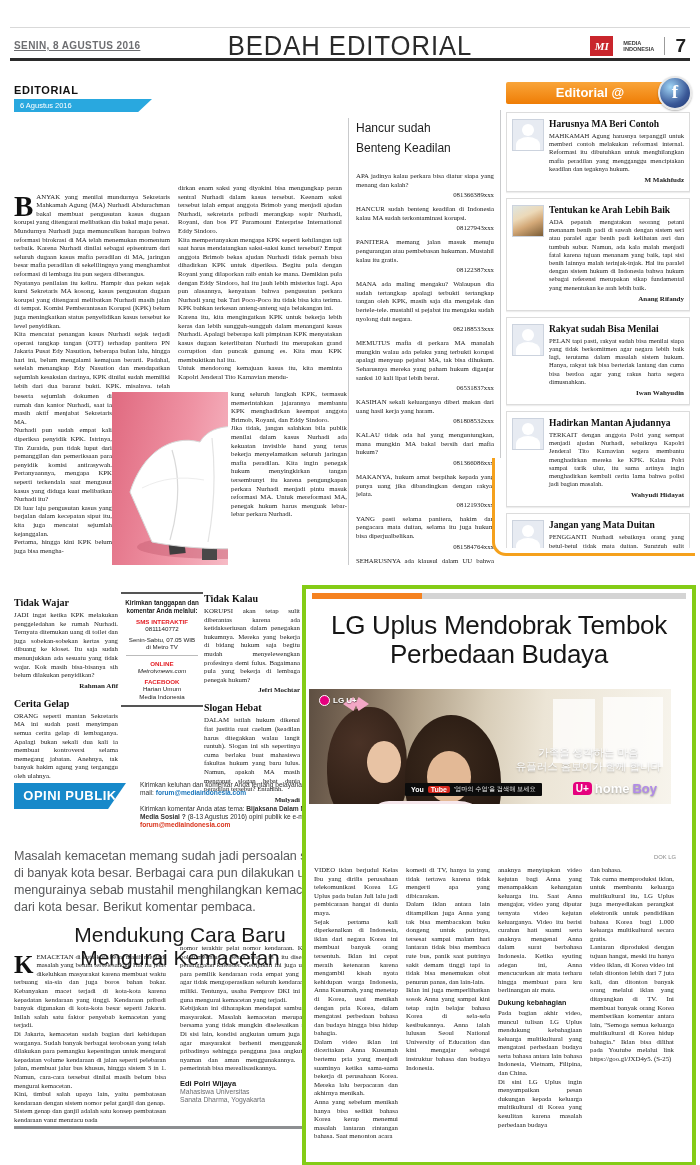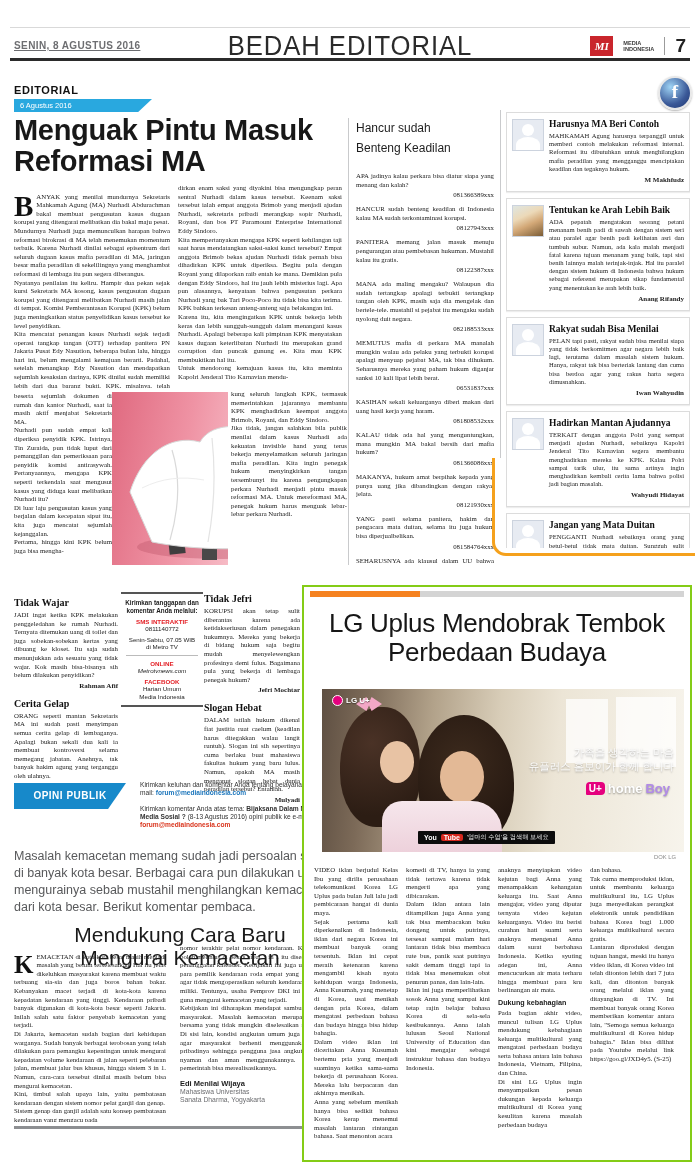--- a/index.html
+++ b/index.html
@@ -58,40 +58,40 @@
   .ltitle{font:bold 10px/12px "Liberation Serif",serif;color:#111;margin:7px 0 2px 0;}
   .lauthor{font:bold 7px/9px "Liberation Serif",serif;text-align:right;margin-top:2px;}
   
   .cbox{border-top:2px solid #555;border-bottom:2px solid #555;background:#fff;
         text-align:center;padding:5px 3px;}
   .cbox .h{font-size:6.3px;font-weight:bold;line-height:7.5px;}
   .cbox .red{color:#e31e24;font-weight:bold;font-size:6.2px;margin-top:4px;}
   .cbox .v{font-size:6.2px;line-height:7.5px;white-space:pre-line;}
   .cbox hr{border:none;border-top:1px solid #bbb;margin:4px 2px;}
   
-  .opbanner{background:#1789ca;color:#fff;font-size:10px;font-weight:bold;line-height:26px;
+  .opbanner{background:#1789ca;color:#fff;font-size:13px;font-weight:bold;line-height:26px;
             text-align:center;letter-spacing:.5px;clip-path:polygon(0 0,100% 0,84% 100%,0 100%);}
   .opnote{font-size:6.6px;line-height:8.2px;color:#333;}
   .opnote .em1{color:#1b75bb;font-weight:bold;}
   .opnote .em2{color:#d9341c;font-weight:bold;}
   .opintro{font-size:12.5px;line-height:17px;color:#58595b;}
   .ophead{font-size:21px;font-weight:500;line-height:23px;text-align:center;color:#1a1a1a;
           white-space:pre-line;}
   .sig1{font-size:7.5px;font-weight:bold;margin-top:6px;}
   .sig2{font-size:6.8px;color:#6d6e71;line-height:8.5px;}
   
-  .lgbox{border:2px solid #84cc16;background:#fff;}
+  .lgbox{border:4px solid #84cc16;background:#fff;}
   .lgbar{height:6px;background:#d4d4d4;}
   .lgbar .or{height:6px;width:110px;background:#f58220;}
   .lghead{font-size:26px;font-weight:500;line-height:29px;text-align:center;color:#161616;
           white-space:pre-line;letter-spacing:-.3px;}
   .lgimg{background:linear-gradient(95deg,#5e4f42 0%,#7c6a58 12%,#b2a28a 30%,#d8cdb8 48%,
          #ece5d6 64%,#f7f4ec 100%);position:absolute;overflow:hidden;}
   .win{position:absolute;background:rgba(255,255,255,.75);}
-  .kr{position:absolute;color:#fdfdfd;text-shadow:0 1px 2px rgba(0,0,0,.35);text-align:right;
+  .kr{position:absolute;color:#fdfdfd;text-shadow:0 1px 2px rgba(0,0,0,.35);text-align:center;
       font-size:10.5px;line-height:14px;white-space:pre-line;}
   .hb{position:absolute;display:flex;align-items:center;gap:3px;}
   .hbu{background:#e5007e;color:#fff;font-weight:bold;font-size:10px;padding:1px 3px;
        border-radius:4px 4px 4px 1px;}
   .hbhome{color:#fff;font-weight:bold;font-size:13px;text-shadow:0 1px 2px rgba(0,0,0,.4);}
   .hbboy{color:#b18ae8;font-weight:bold;font-size:13px;text-shadow:0 1px 2px rgba(0,0,0,.4);}
   .lgu{position:absolute;display:flex;align-items:center;gap:3px;color:#fff;font-weight:bold;
        font-size:8px;text-shadow:0 1px 1px rgba(0,0,0,.4);}
   .lgudot{width:9px;height:9px;border-radius:50%;background:#e5007e;border:1px solid #fff;}
   .ytbar{position:absolute;background:#0c0c0c;display:flex;align-items:center;gap:4px;
@@ -122,21 +122,20 @@
       <div>MEDIA</div>
       <div>INDONESIA</div>
     </div>
     <div style="width:1px;height:18px;background:#9b9b9b;"></div>
     <div class="mpage">7</div>
   </div>
   <div class="abs rule" style="left:10px;top:58px;width:680px;height:3px;"></div>
 
   <div class="abs edlabel" style="left:14px;top:84px;">EDITORIAL</div>
   <div class="abs edtag" style="left:14px;top:99px;width:132px;height:13px;">6 Agustus 2016</div>
-  <div class="abs edhead" style="left:14px;top:115px;width:330px;">Menguak Pintu Masuk Reformasi MA</div>
 
   <div class="abs serifbody" style="left:14px;top:184px;width:156px;height:204px;">
     <span class="dropcap">B</span><span>ANYAK yang menilai mundurnya Sekretaris Mahkamah Agung (MA) Nurhadi Abdurachman bakal membuat pengusutan kasus dugaan korupsi yang ditengarai melibatkan dia bakal maju pesat.
 Mundurnya Nurhadi juga memunculkan harapan bahwa reformasi birokrasi di MA telah menemukan momentum terbaik. Karena Nurhadi dinilai sebagai episentrum dari seluruh dugaan kasus mafia peradilan di MA, jaringan besar mafia peradilan di sekelilingnya yang menghambat reformasi di lembaga itu pun segera diberangus.
 Nyatanya penilaian itu keliru. Hampir dua pekan sejak kursi Sekretaris MA kosong, kasus pengusutan dugaan korupsi yang ditengarai melibatkan Nurhadi masih jalan di tempat. Komisi Pemberantasan Korupsi (KPK) belum juga meningkatkan status penyelidikan kasus tersebut ke level penyidikan.
 Kita mencatat penangan kasus Nurhadi sejak terjadi operasi tangkap tangan (OTT) terhadap panitera PN Jakarta Pusat Edy Nasution, beberapa bulan lalu, hingga hari ini, belum mengalami kemajuan berarti. Padahal, setelah menangkap Edy Nasution dan mendapatkan sejumlah kesaksian darinya, KPK dinilai sudah memiliki lebih dari dua barang bukti. KPK, misalnya, telah menyita uang Rp1,7 miliar</span>
   </div>
   <div class="abs serifbody" style="left:14px;top:392px;width:98px;height:173px;">beserta sejumlah dokumen di rumah dan kantor Nurhadi, saat ia masih aktif menjabat Sekretaris MA.
 Nurhadi pun sudah empat kali diperiksa penyidik KPK. Istrinya, Tin Zuraida, pun tidak luput dari pemanggilan dan pemeriksaan para penyidik komisi antirasywah. Pertanyaannya, mengapa KPK seperti terkendala saat mengusut kasus yang diduga kuat melibatkan Nurhadi itu?
 Di luar laju pengusutan kasus yang berjalan dalam kecepatan siput itu, kita juga mencatat sejumlah kejanggalan.
@@ -205,20 +204,21 @@
       </div>
     <div>
         <div class="smsitem">YANG pasti selama panitera, hakim dan pengacara mata duitan, selama itu juga hukum bisa diperjualbelikan.</div>
         <div class="smsphone">081584764xxx</div>
       </div>
     <div>
         <div class="smsitem">SEHARUSNYA ada klausul dalam UU bahwa bagi pejabat hukum yang terlibat korupsi wajib dihukum mati.</div>
       </div>
   </div>
 
+  <div class="abs fbbanner" style="left:506px;top:82px;width:168px;height:22px;">Editorial @</div>
   <div class="abs fbcircle" style="left:658px;top:76px;">f</div>
   <div class="abs" style="left:506px;top:112px;width:184px;height:436px;overflow:hidden;">
     <div class="card">
       <div class="avatar"></div>
       <div style="flex:1;">
         <div class="ctitle">Harusnya MA Beri Contoh</div>
         <div class="cbody">MAHKAMAH Agung harusnya terpanggil untuk memberi contoh melakukan reformasi internal. Reformasi itu dibutuhkan untuk menghilangkan mafia peradilan yang mengganggu menciptakan keadilan dan tegaknya hukum.</div>
         <div class="cauthor">M Makhfudz</div>
       </div>
     </div>
@@ -274,21 +274,21 @@
 di Metro TV</div>
     <hr>
     <div class="red" style="margin-top:0;">ONLINE</div>
     <div class="v" style="font-style:italic;">Metrotvnews.com</div>
     <div class="red">FACEBOOK</div>
     <div class="v">Harian Umum
 Media Indonesia</div>
   </div>
 
   <div class="abs" style="left:204px;top:586px;width:96px;">
-    <div class="ltitle">Tidak Jefri</div>
+    <div class="ltitle">Tidak Kalau</div>
     <div class="serifbody">KORUPSI akan tetap sulit diberantas karena ada ketidakseriusan dalam penegakan hukumnya. Mereka yang bekerja di bidang hukum saja begitu mudah menyelewengkan profesinya demi fulus. Bagaimana pula yang bekerja di lembaga penegak hukum?</div>
     <div class="lauthor">Jefri Mochtar</div>
     <div class="ltitle">Slogan Hebat</div>
     <div class="serifbody">DALAM istilah hukum dikenal fiat justitia ruat caelum (keadilan harus ditegakkan walau langit runtuh). Slogan ini sih sepertinya cuma berlaku buat mahasiswa fakultas hukum yang baru lulus. Namun, apakah MA masih menganut slogan hebat dunia peradilan tersebut? Entahlah.</div>
     <div class="lauthor">Mulyadi</div>
   </div>
 
   <div class="abs opbanner" style="left:14px;top:783px;width:112px;height:26px;">OPINI PUBLIK</div>
   <div class="abs opnote" style="left:140px;top:781px;width:210px;">
     <span>Kirimkan keluhan dan komentar Anda tentang pelayanan publik ke e-mail:</span>
@@ -306,34 +306,34 @@
 Mengurai Kemacetan</div>
   <div class="abs serifbody" style="left:14px;top:944px;width:152px;height:178px;">
     <span class="dropcap small">K</span><span>EMACETAN di kota-kota besar masih menjadi masalah yang belum terselesaikan. Hal itu jelas dikeluhkan masyarakat karena membuat waktu terbuang sia-sia dan juga boros bahan bakar. Kebanyakan macet terjadi di kota-kota karena kepadatan kendaraan yang tinggi. Kendaraan pribadi banyak digunakan di kota-kota besar seperti Jakarta. Inilah salah satu faktor penyebab kemacetan yang terjadi.
 Di Jakarta, kemacetan sudah bagian dari kehidupan warganya. Sudah banyak berbagai terobosan yang telah dilakukan para pemangku kepentingan untuk mengurai kepadatan volume kendaraan di jalan seperti pelebaran jalan, membuat jalur bus khusus, hingga sistem 3 in 1. Namun, cara-cara tersebut dinilai masih belum bisa mengurai kemacetan.
 Kini, timbul salah upaya lain, yaitu pembatasan kendaraan dengan sistem nomor pelat ganjil dan genap.
 Sistem genap dan ganjil adalah satu konsep pembatasan kendaraan yang mengacu pada</span>
   </div>
   <div class="abs" style="left:180px;top:944px;width:164px;height:180px;overflow:hidden;">
     <div class="serifbody" style="height:auto;">nomor terakhir pelat nomor kendaraan. Kendaraan yang boleh melintas di bekas areal 3 in 1 itu disesuaikan dengan penanggalan kalender. Kebijakan ini juga untuk mencegah para pemilik kendaraan roda empat yang lebih dari satu agar tidak mengoperasikan seluruh kendaraan yang mereka miliki. Tentunya, usaha Pemprov DKI ini sangatlah baik guna mengurai kemacetan yang terjadi.
 Kebijakan ini diharapkan mendapat sambutan positif dari masyarakat. Masalah kemacetan merupakan persoalan bersama yang tidak mungkin diselesaikan secara sepihak. Di sisi lain, kondisi angkutan umum juga harus dibenahi agar masyarakat berhenti menggunakan kendaraan pribadinya sehingga pengguna jasa angkutan umum bisa nyaman dan aman menggunakannya. Kita berharap pemerintah bisa merealisasikannya.</div>
-    <div class="sig1 sans">Edi Menilai Wijaya</div>
+    <div class="sig1 sans">Edi Polri Wijaya</div>
     <div class="sig2 sans">Mahasiswa Universitas</div>
     <div class="sig2 sans">Sanata Dharma, Yogyakarta</div>
   </div>
   <div class="abs" style="left:14px;top:1126px;width:332px;height:3px;background:#8d8f92;"></div>
 
   <div class="abs lgbox" style="left:302px;top:585px;width:386px;height:573px;">
     <div class="lgbar" style="margin:4px 6px 0 6px;">
         <div class="or"></div>
       </div>
     <div class="lghead" style="margin-top:12px;">LG Uplus Mendobrak Tembok
 Perbedaan Budaya</div>
   </div>
-  <div class="abs lgimg" style="left:322px;top:689px;width:362px;height:163px;">
+  <div class="abs lgimg" style="left:309px;top:689px;width:362px;height:115px;">
     <div class="win" style="right:8px;top:8px;width:60px;height:70px;"></div>
     <div class="win" style="right:76px;top:10px;width:42px;height:64px;"></div>
     <div class="abs" style="left:18px;top:18px;width:80px;height:120px;border-radius:50% 45% 40% 45%;background:radial-gradient(circle at 40% 30%,#4a3226,#2c1d14 75%);"></div>
     <div class="abs" style="left:58px;top:52px;width:34px;height:42px;border-radius:50%;background:#e8c3a4;"></div>
     <div class="abs" style="left:34px;top:8px;width:26px;height:14px;background:#f3a7c6;clip-path:polygon(0 50%,40% 0,50% 40%,60% 0,100% 50%,60% 100%,50% 60%,40% 100%);"></div>
     <div class="abs" style="left:96px;top:26px;width:96px;height:130px;border-radius:48% 52% 42% 46%;background:radial-gradient(circle at 45% 35%,#3c2a1d,#241710 75%);"></div>
     <div class="abs" style="left:118px;top:62px;width:44px;height:52px;border-radius:50%;background:#e3b996;"></div>
     <div class="abs" style="left:60px;top:112px;width:120px;height:60px;background:linear-gradient(#f6e7ec,#eccdd8);border-radius:20px 30px 0 0;"></div>
     <div class="lgu" style="left:10px;top:6px;">
       <span class="lgudot"></span>

